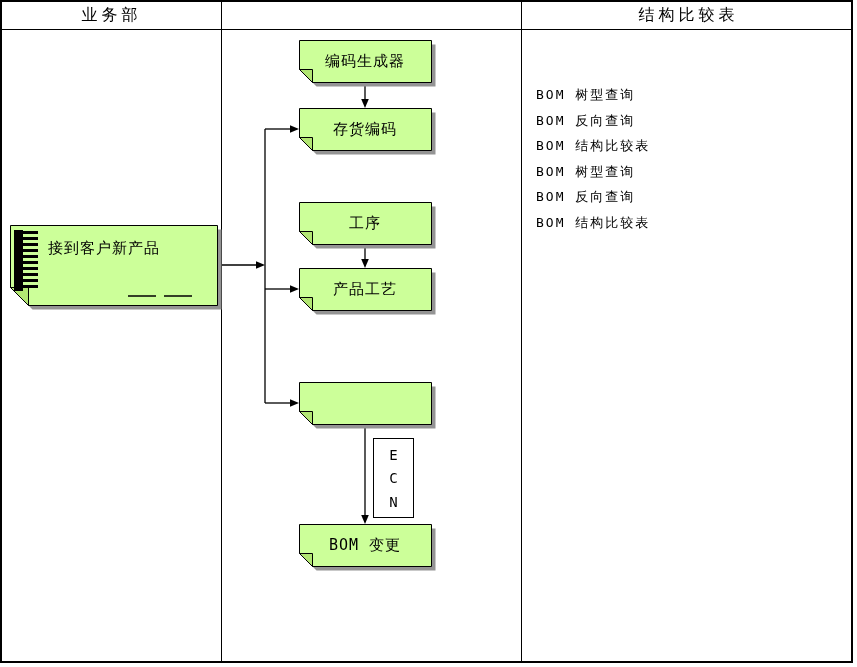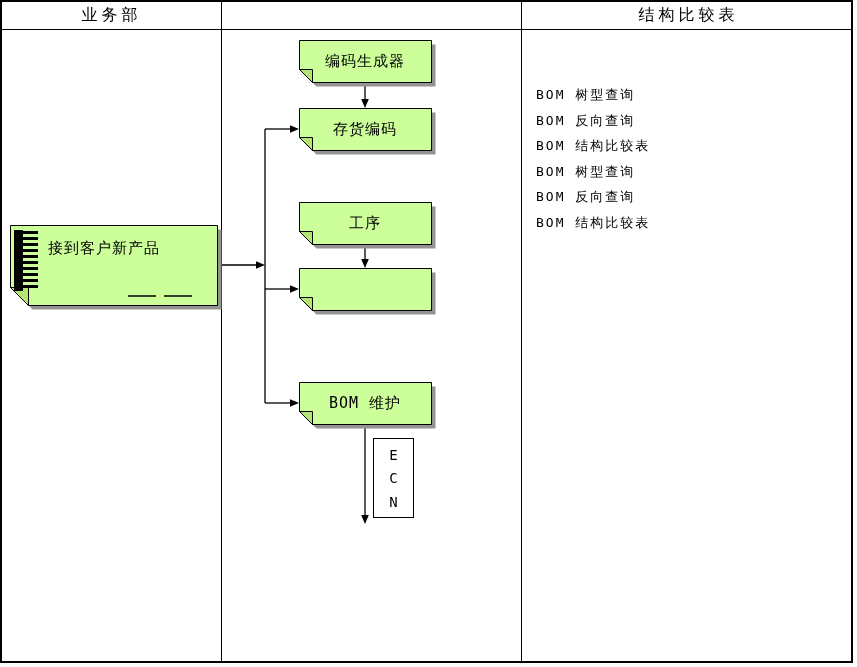--- a/index.html
+++ b/index.html
@@ -133,31 +133,39 @@
     </svg>
     <span class="label">工序</span>
   </div>
 
   <div class="node" style="left:297px; top:266px;">
     <svg viewBox="0 0 137 47" width="137" height="47">
       <path d="M4.5,4.5 H136.5 V46.5 H17.5 L4.5,33.5 Z" fill="#949494"></path>
       <path d="M0.5,0.5 H132.5 V42.5 H13.5 L0.5,29.5 Z" stroke="#000" fill="#ccff99"></path>
       <path d="M0.5,29.5 L13.5,42.5 L13.5,29.5 Z" stroke="#000" fill="#b2e673"></path>
     </svg>
+    <span class="label">产品工艺</span>
   </div>
 
   <div class="node" style="left:297px; top:380px;">
     <svg viewBox="0 0 137 47" width="137" height="47">
       <path d="M4.5,4.5 H136.5 V46.5 H17.5 L4.5,33.5 Z" fill="#949494"></path>
       <path d="M0.5,0.5 H132.5 V42.5 H13.5 L0.5,29.5 Z" stroke="#000" fill="#ccff99"></path>
       <path d="M0.5,29.5 L13.5,42.5 L13.5,29.5 Z" stroke="#000" fill="#b2e673"></path>
     </svg>
-    <span class="label">BOM 维护</span>
   </div>
 
+  <div class="node" style="left:297px; top:522px;">
+    <svg viewBox="0 0 137 47" width="137" height="47">
+      <path d="M4.5,4.5 H136.5 V46.5 H17.5 L4.5,33.5 Z" fill="#949494"></path>
+      <path d="M0.5,0.5 H132.5 V42.5 H13.5 L0.5,29.5 Z" stroke="#000" fill="#ccff99"></path>
+      <path d="M0.5,29.5 L13.5,42.5 L13.5,29.5 Z" stroke="#000" fill="#b2e673"></path>
+    </svg>
+    <span class="label">BOM 变更</span>
+  </div>
 
   <div class="ecn-box">
     <span>E</span>
     <span>C</span>
     <span>N</span>
   </div>
 
   <div class="reports">
     <div class="report-item">BOM 树型查询</div>
     <div class="report-item">BOM 反向查询</div>

